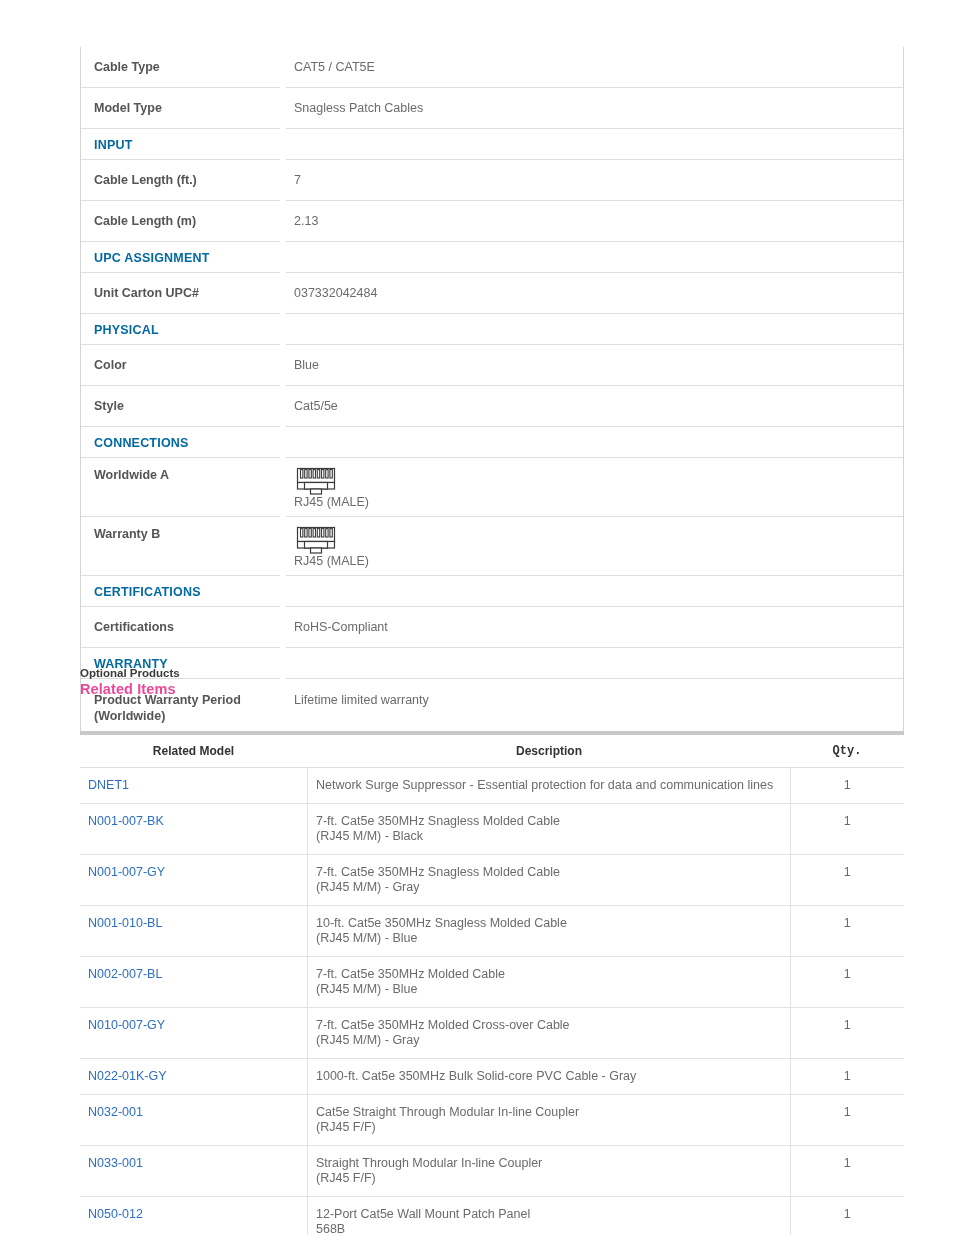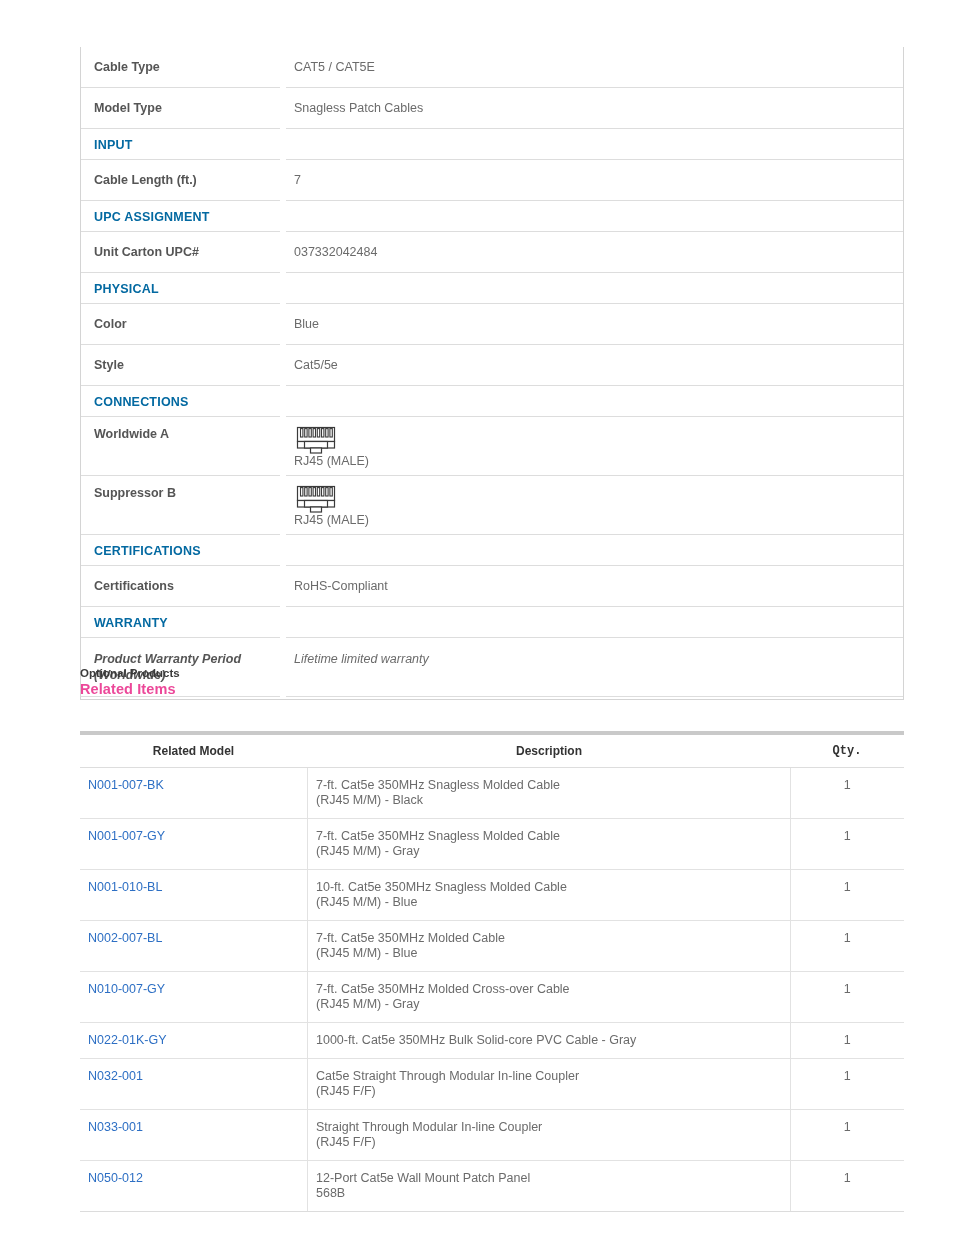--- a/index.html
+++ b/index.html
@@ -72,21 +72,20 @@
     font-size: 12.5px;
     font-weight: bold;
     color: #0369a1;
     letter-spacing: 0.2px;
   }
 
   .tall .row-label,
   .tall .row-value {
     padding-top: 13px !important;
     padding-bottom: 13px !important;
-    font-style: italic;
   }
 
   .conn-cell {
     padding-top: 9px !important;
     padding-bottom: 7px !important;
   }
 
   .conn-label {
     vertical-align: top;
   }
@@ -206,20 +205,24 @@
           <tr class="">
             <td class="row-label">Model Type</td>
             <td class="row-value">Snagless Patch Cables</td>
           </tr>
           <tr class="section-row">
             <td colspan="2">INPUT</td>
           </tr>
           <tr class="">
             <td class="row-label">Cable Length (ft.)</td>
             <td class="row-value">7</td>
+          </tr>
+          <tr class="">
+            <td class="row-label">Cable Length (m)</td>
+            <td class="row-value">2.13</td>
           </tr>
           <tr class="section-row">
             <td colspan="2">UPC ASSIGNMENT</td>
           </tr>
           <tr class="">
             <td class="row-label">Unit Carton UPC#</td>
             <td class="row-value">037332042484</td>
           </tr>
           <tr class="section-row">
             <td colspan="2">PHYSICAL</td>
@@ -251,21 +254,21 @@
                   <rect x="34.900000000000006" y="2.6" width="2.4" height="8.4" fill="#ffffff" stroke="#3a3a3a" stroke-width="1.1"></rect>
                   <rect x="2.5" y="15.5" width="37" height="6.5" fill="#ffffff" stroke="#3a3a3a" stroke-width="1.2"></rect>
                   <rect x="9.5" y="15.5" width="23" height="6.5" fill="#ffffff" stroke="#3a3a3a" stroke-width="1.2"></rect>
                   <rect x="15.5" y="22" width="11" height="5" fill="#ffffff" stroke="#3a3a3a" stroke-width="1.2"></rect>
                 </svg>
               </span>
               <span class="rj45-caption">RJ45 (MALE)</span>
             </td>
           </tr>
           <tr>
-            <td class="row-label conn-label conn-cell">Suppressor B</td>
+            <td class="row-label conn-label conn-cell">Warranty B</td>
             <td class="row-value conn-cell">
               <span class="rj45-wrap">
                 <svg width="44" height="34" viewBox="0 0 44 34" class="rj45-icon">
                   <rect x="2.5" y="1.5" width="37" height="14" fill="#ffffff" stroke="#3a3a3a" stroke-width="1.2"></rect>
                   <rect x="5.5" y="2.6" width="2.4" height="8.4" fill="#ffffff" stroke="#3a3a3a" stroke-width="1.1"></rect>
                   <rect x="9.7" y="2.6" width="2.4" height="8.4" fill="#ffffff" stroke="#3a3a3a" stroke-width="1.1"></rect>
                   <rect x="13.9" y="2.6" width="2.4" height="8.4" fill="#ffffff" stroke="#3a3a3a" stroke-width="1.1"></rect>
                   <rect x="18.1" y="2.6" width="2.4" height="8.4" fill="#ffffff" stroke="#3a3a3a" stroke-width="1.1"></rect>
                   <rect x="22.3" y="2.6" width="2.4" height="8.4" fill="#ffffff" stroke="#3a3a3a" stroke-width="1.1"></rect>
                   <rect x="26.5" y="2.6" width="2.4" height="8.4" fill="#ffffff" stroke="#3a3a3a" stroke-width="1.1"></rect>
@@ -305,20 +308,25 @@
     <table class="related-table">
       <thead>
         <tr>
           <th class="th-model">Related Model</th>
           <th>Description</th>
           <th class="th-qty">Qty.</th>
         </tr>
       </thead>
       <tbody>
           <tr>
+            <td class="cell-model"><span class="model-link">DNET1</span></td>
+            <td class="cell-desc"><span>Network Surge Suppressor - Essential protection for data and communication lines</span></td>
+            <td class="cell-qty">1</td>
+          </tr>
+          <tr>
             <td class="cell-model"><span class="model-link">N001-007-BK</span></td>
             <td class="cell-desc"><span>7-ft. Cat5e 350MHz Snagless Molded Cable</span><span class="desc-line2">(RJ45 M/M) - Black</span></td>
             <td class="cell-qty">1</td>
           </tr>
           <tr>
             <td class="cell-model"><span class="model-link">N001-007-GY</span></td>
             <td class="cell-desc"><span>7-ft. Cat5e 350MHz Snagless Molded Cable</span><span class="desc-line2">(RJ45 M/M) - Gray</span></td>
             <td class="cell-qty">1</td>
           </tr>
           <tr>

